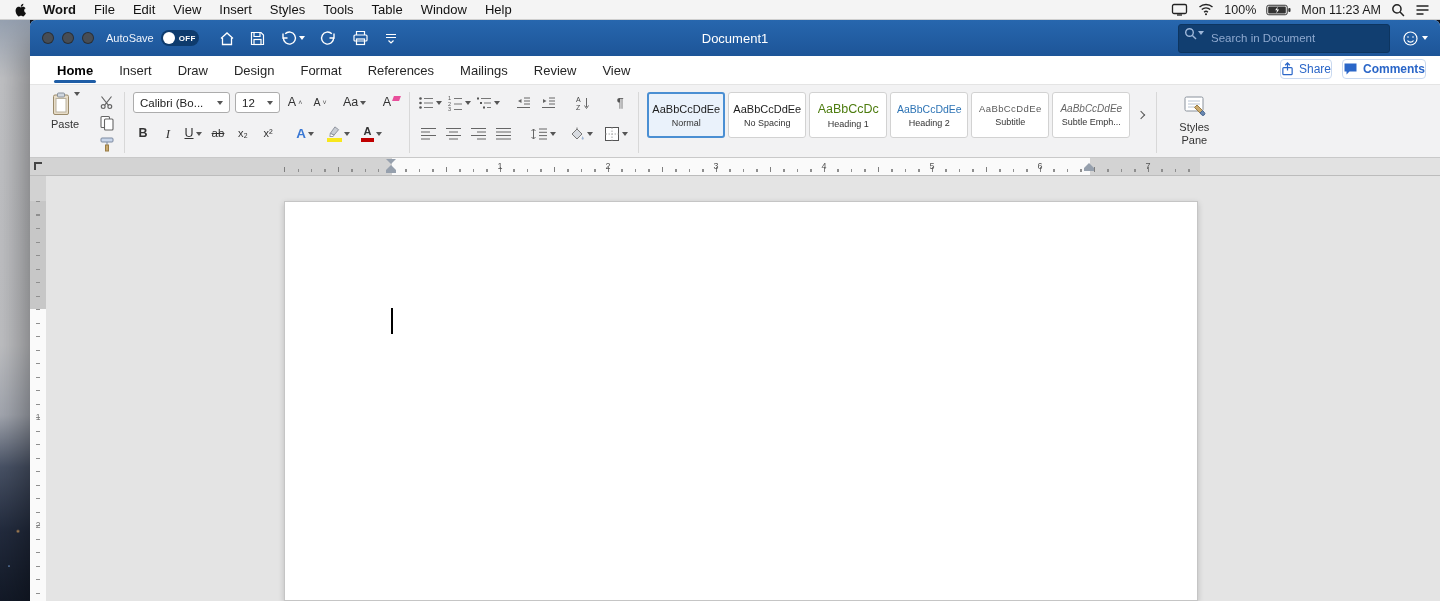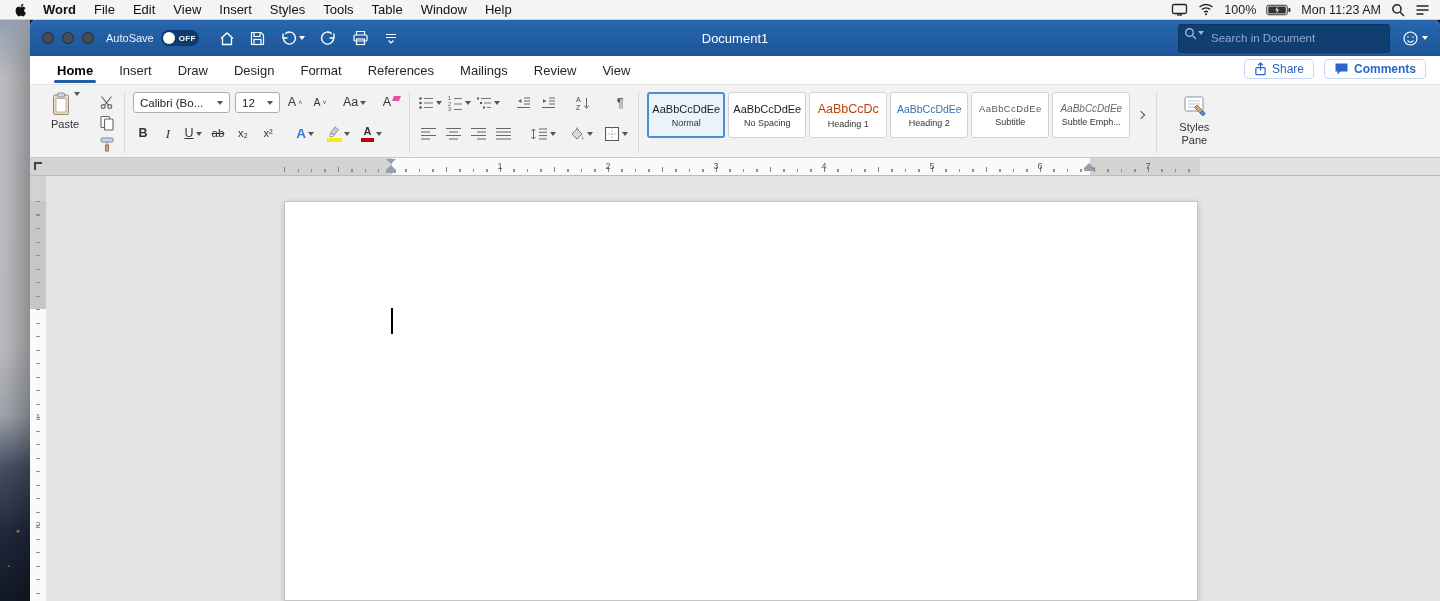--- a/index.html
+++ b/index.html
@@ -66,21 +66,21 @@
   
   .tabrow { height: 28px; background: #fff; display: flex; align-items: center;
     position: relative; font-size: 13px; color: #262626; }
   .tabs { display: flex; padding-left: 14px; }
   .tab { padding: 5px 13px; position: relative; white-space: nowrap; }
   .tab.selected { font-weight: bold; color: #000; }
   .tab.selected::after { content: ""; position: absolute; left: 10px; right: 10px; bottom: 0;
     height: 3px; background: #1f5da6; border-radius: 2px; }
   .tab-actions { position: absolute; right: 14px; top: 3px; display: flex; gap: 10px; }
   .pill-btn { display: flex; align-items: center; gap: 5px; border: 1px solid #c9d9f0;
-    border-radius: 4px; padding: 2px 9px; color: #2a66c8; font-size: 12px; background: #fff; }
+    border-radius: 4px; padding: 2px 0; color: #2a66c8; font-size: 12px; background: #fff; }
   .pill-btn.bold { font-weight: bold; }
 
   
   .ribbon { height: 74px; background: #f2f2f3; border-bottom: 1px solid #c9c9c9;
     border-top: 1px solid #e4e4e4; display: flex; align-items: flex-start; padding: 5px 6px 2px 10px; }
   .rgroup { display: flex; flex-direction: column; gap: 6px; }
   .rrow { display: flex; align-items: center; gap: 5px; height: 25px; }
   .vdiv { width: 1px; background: #d8d8d8; align-self: stretch; margin: 2px 8px; }
   .icon-btn { min-width: 20px; height: 22px; display: flex; align-items: center;
     justify-content: center; gap: 2px; color: #444; border-radius: 3px; }
@@ -108,21 +108,21 @@
   .clip-col { display: flex; flex-direction: column; gap: 5px; padding-top: 3px; }
   .small-ic { width: 18px; height: 16px; display: flex; align-items: center; justify-content: center; }
 
   
   .gallery { display: flex; align-items: center; gap: 3px; padding-top: 2px; }
   .style-card { width: 78px; height: 46px; background: #fff; border: 1px solid #d2d2d2;
     border-radius: 3px; display: flex; flex-direction: column; align-items: center;
     justify-content: center; gap: 3px; overflow: hidden; }
   .style-card.selected { border: 2px solid #4a8fd3; background: #eaf2fb; }
   .sample { font-size: 11px; color: #1d1d1d; white-space: nowrap; max-width: 72px; overflow: hidden; }
-  .sample.h1 { color: #c2410c; font-size: 12.5px; text-align: right; }
+  .sample.h1 { color: #4d7c0f; font-size: 12.5px; text-align: right; }
   .sample.h2 { color: #2e74b5; font-size: 10.5px; }
   .sample.title { font-size: 17px; }
   .sample.subtitle { color: #5a5a5a; font-size: 9.5px; letter-spacing: .4px; }
   .sample.emph { color: #666; font-style: italic; font-size: 10px; }
   .style-label { font-size: 9px; color: #333; white-space: nowrap; max-width: 72px; overflow: hidden; }
   .more-styles { width: 15px; height: 46px; display: flex; align-items: center; justify-content: center; }
   .styles-pane { display: flex; flex-direction: column; align-items: center; gap: 3px;
     width: 58px; padding-top: 4px; font-size: 11px; color: #333; text-align: center; line-height: 1.15; }
 
   

